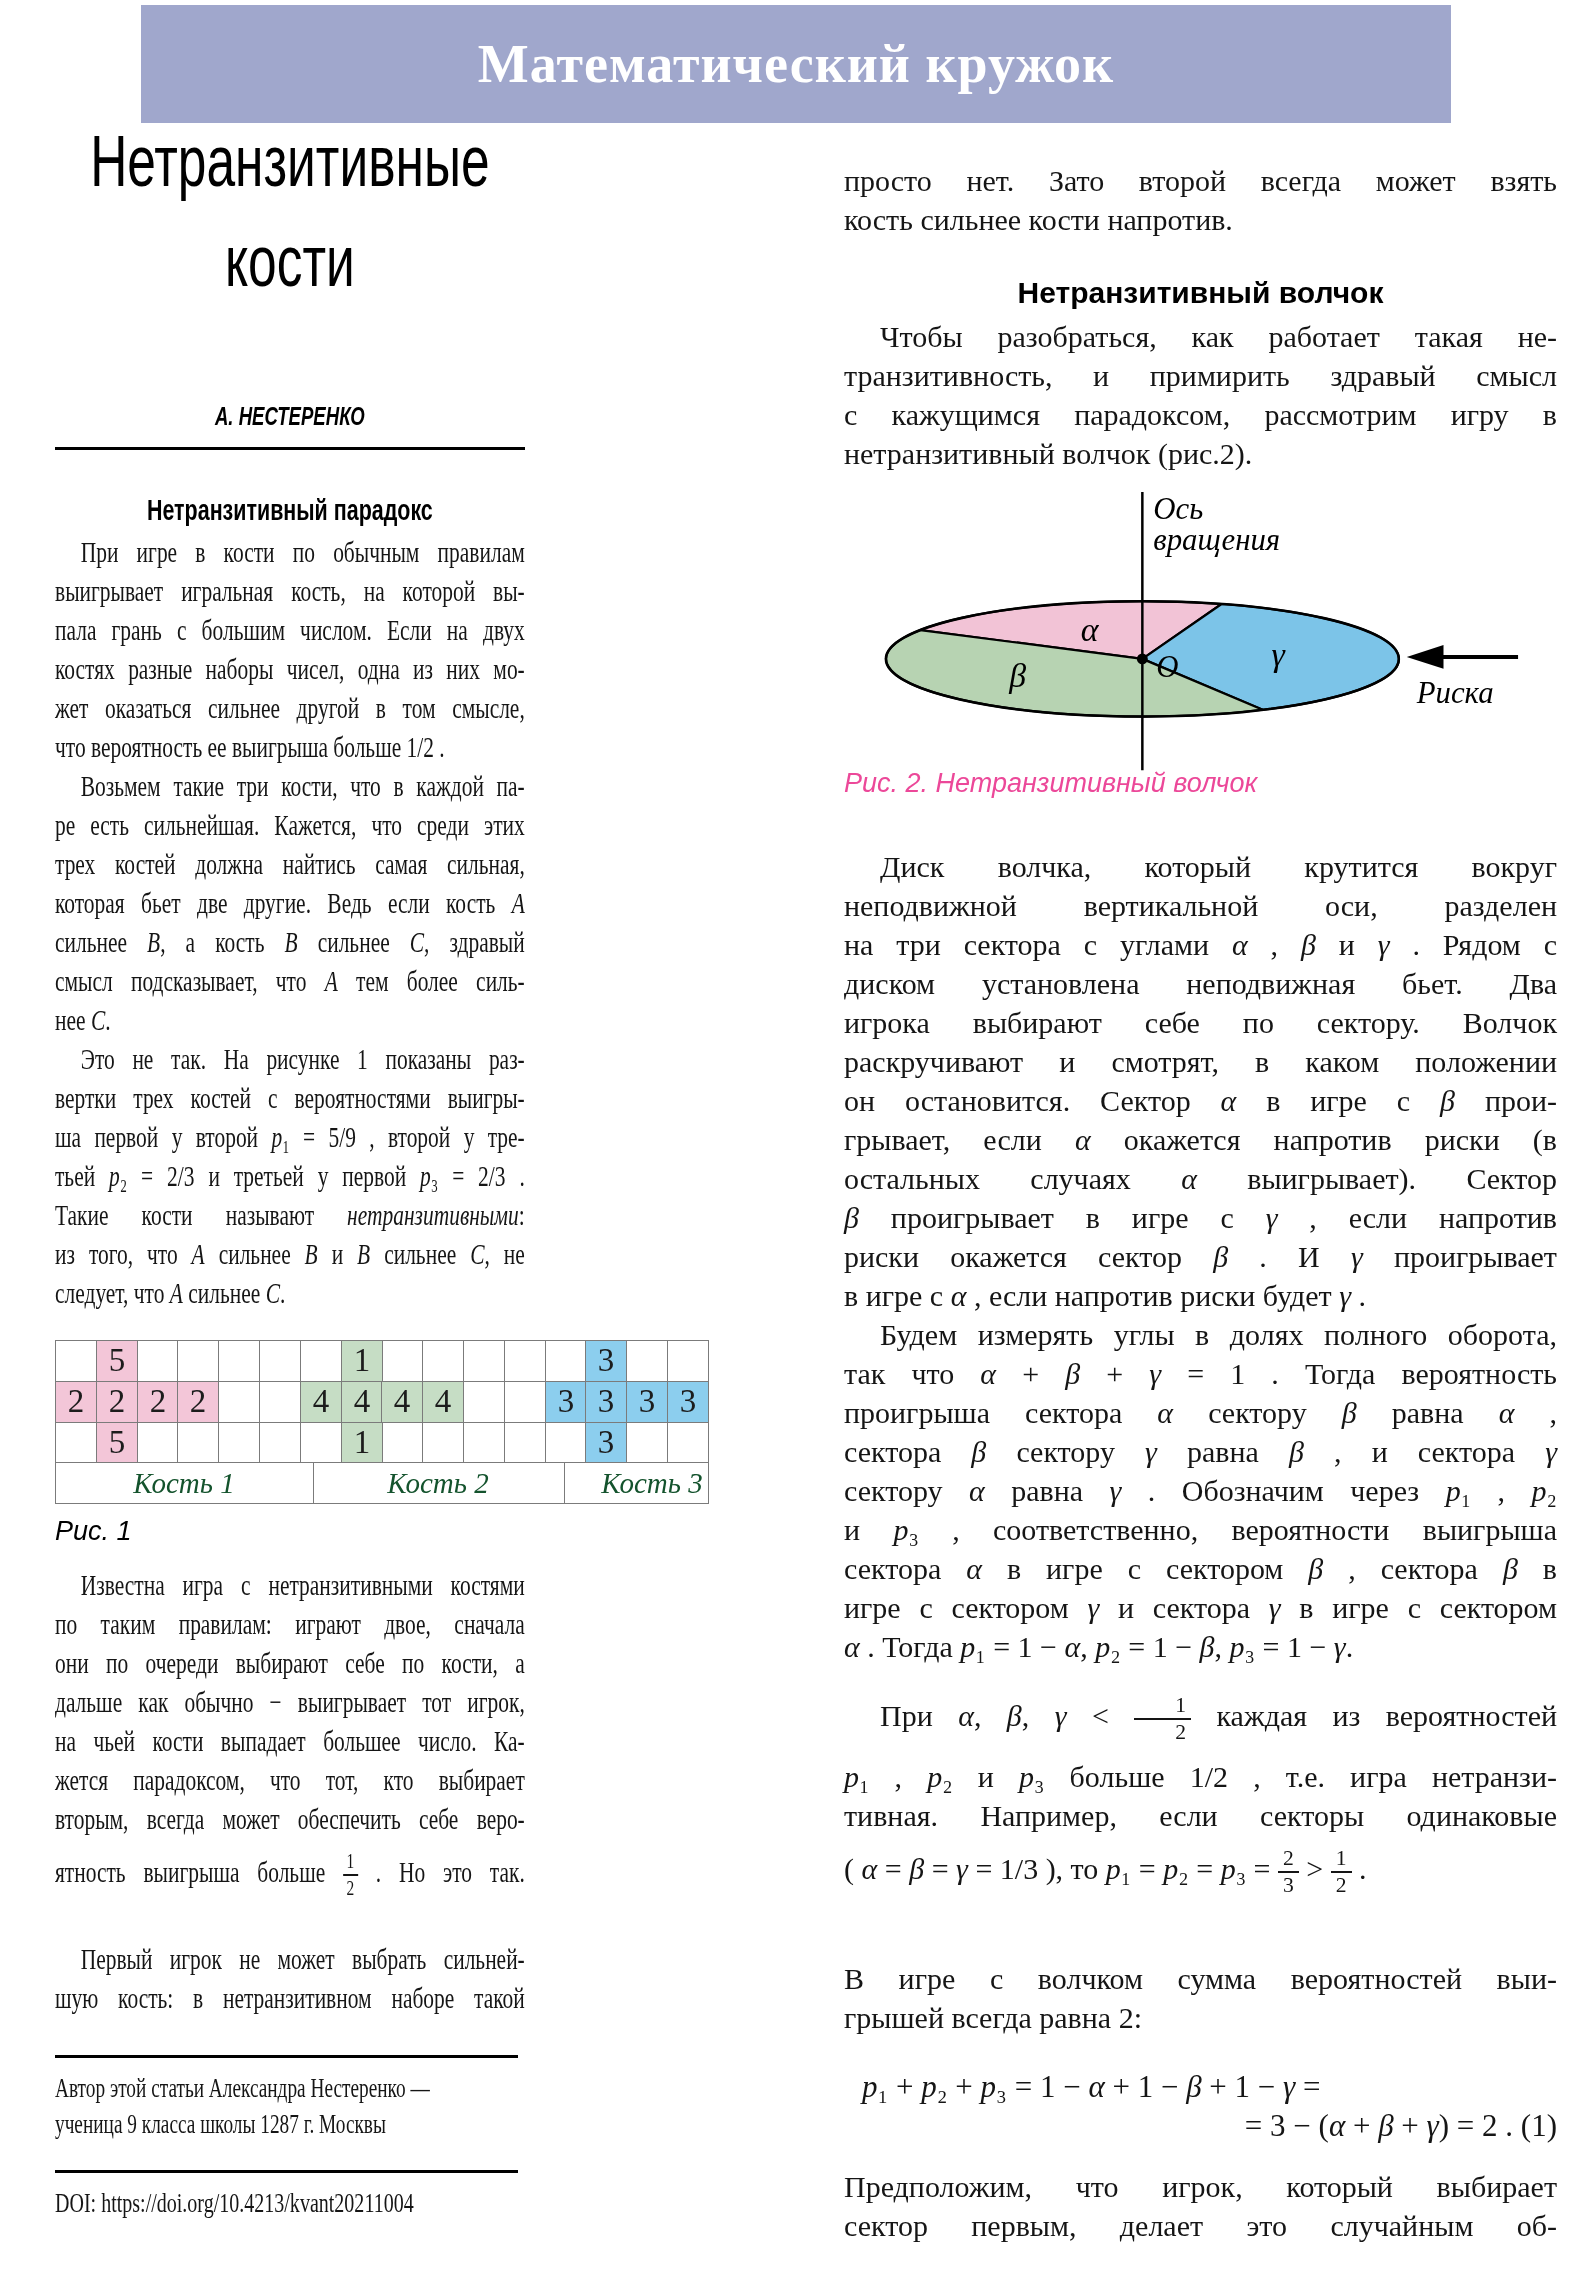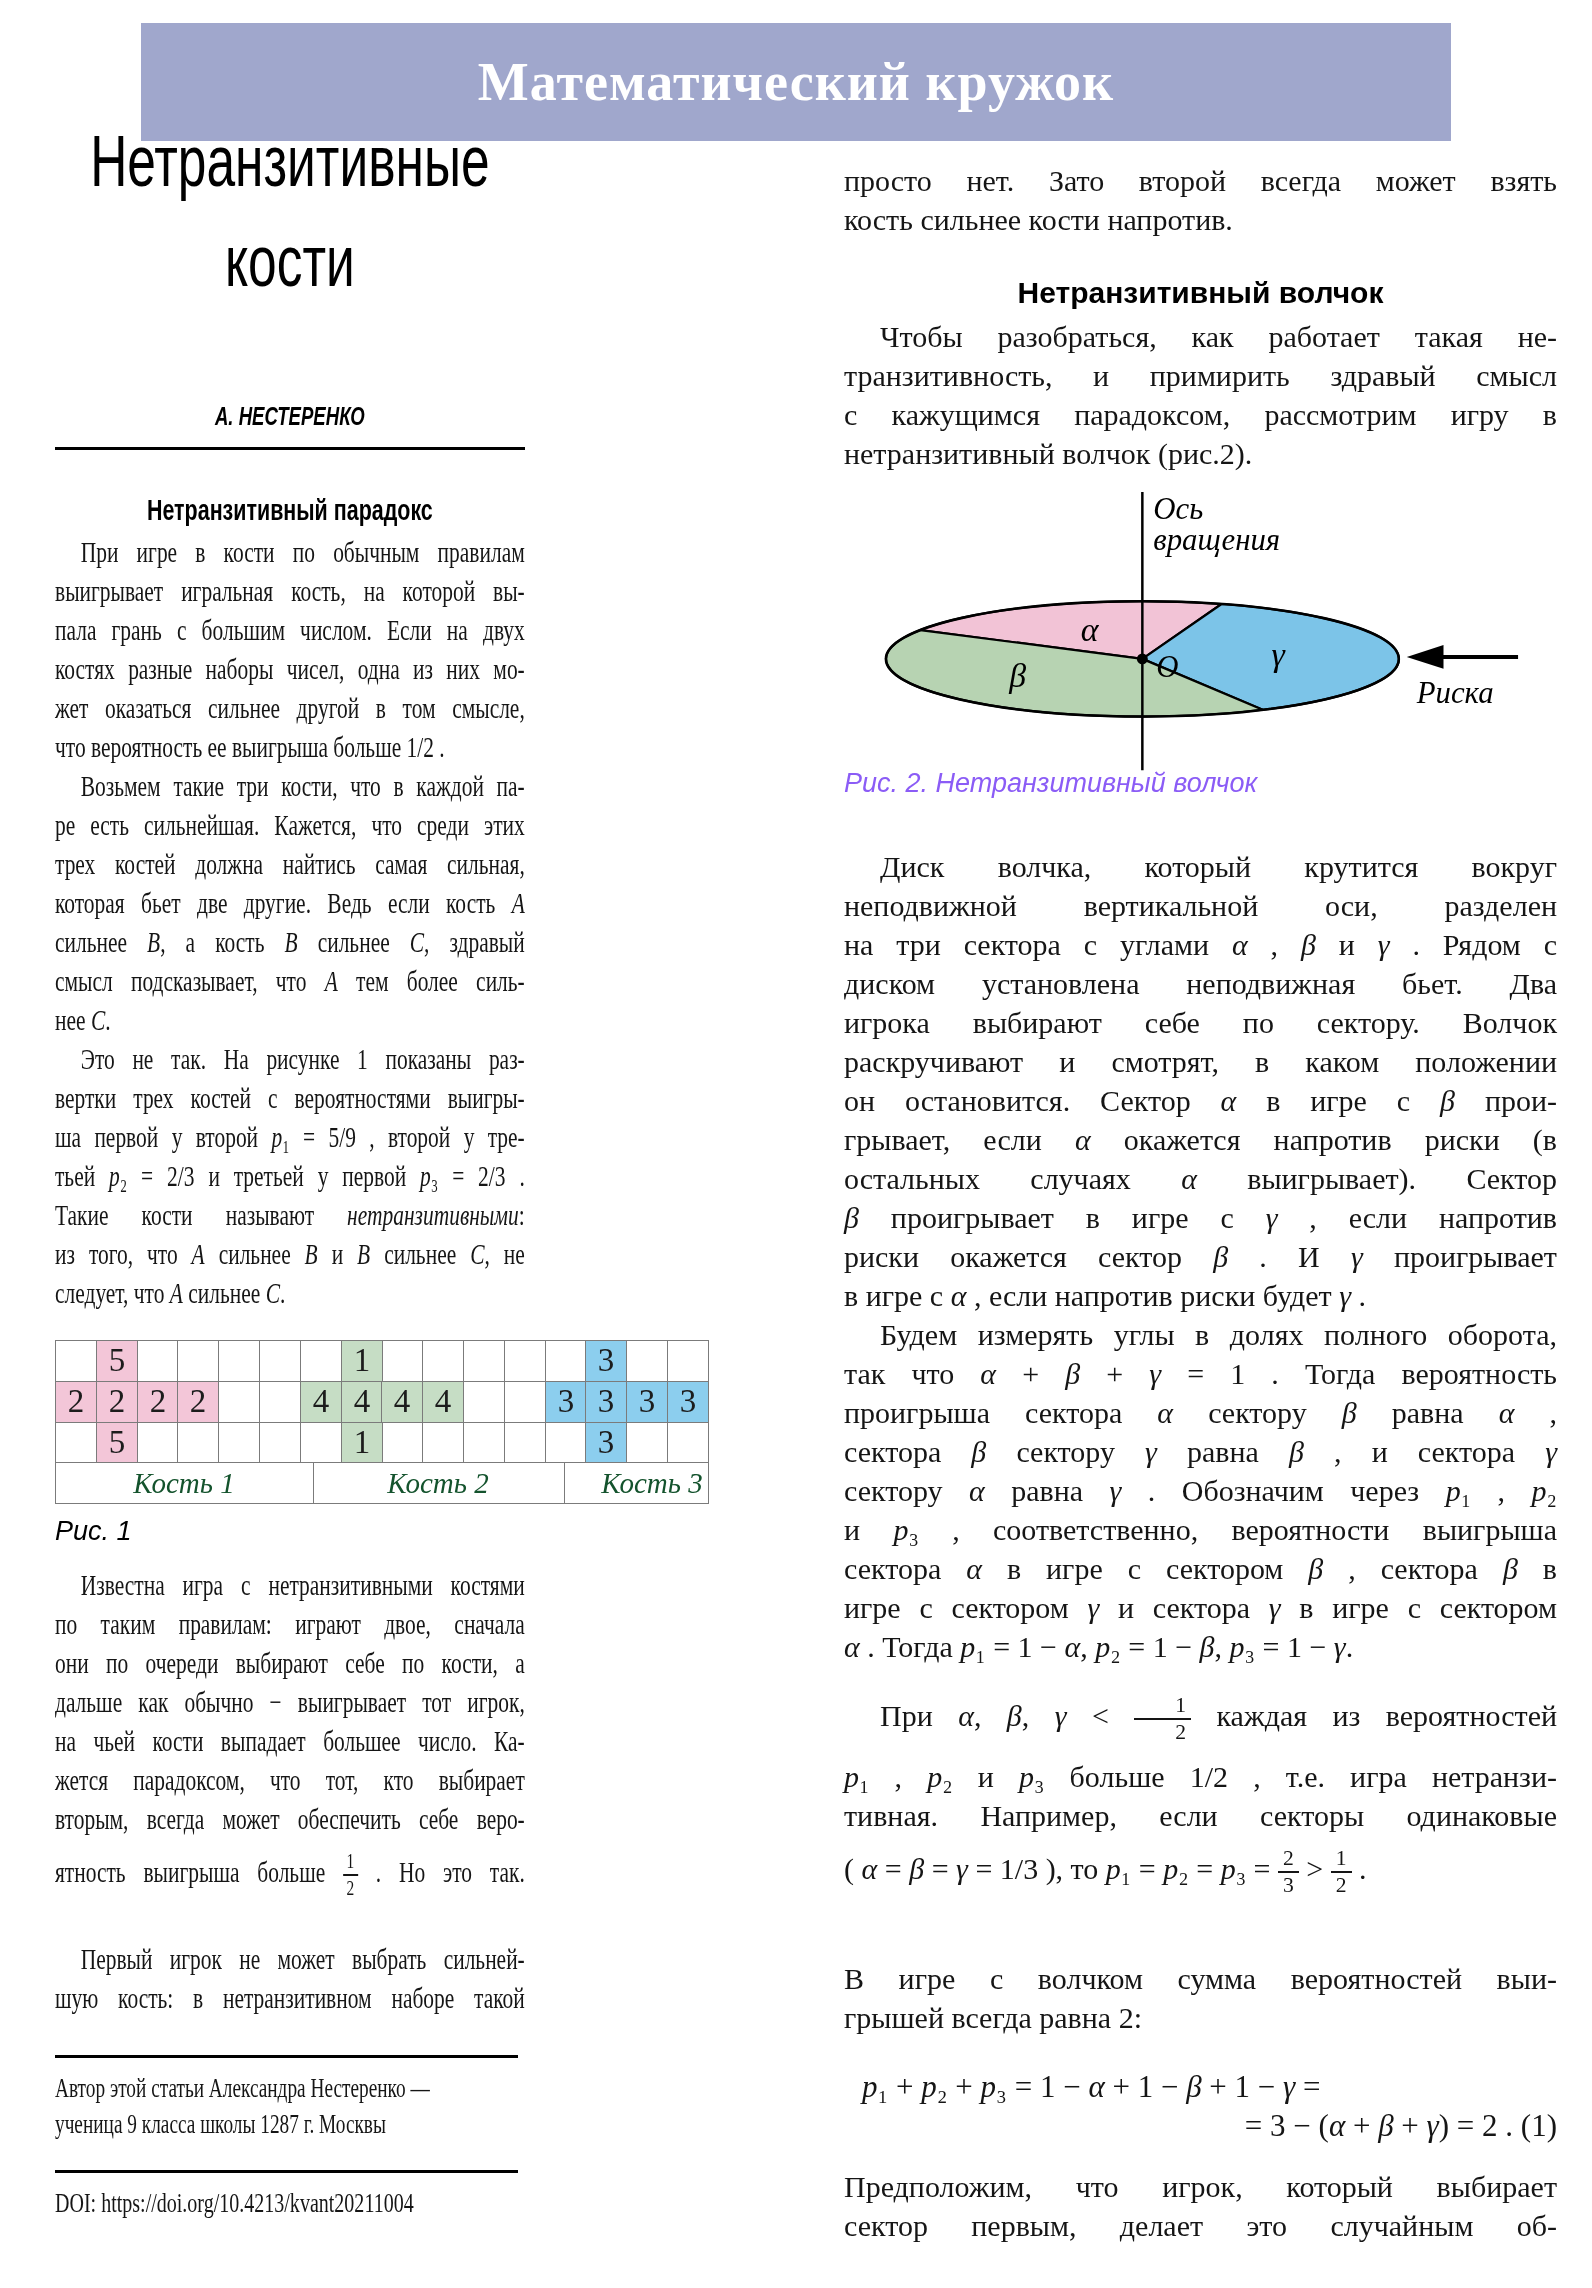--- a/index.html
+++ b/index.html
@@ -71,33 +71,33 @@
   #fig1-caption{
     margin-top:10px;font-family:"Liberation Sans","DejaVu Sans",sans-serif;
     font-style:italic;font-size:27px;line-height:32px;color:#000;
   }
   
   #fig2{position:relative;margin-top:2px;width:713px;height:328px;}
   #fig2 svg{position:absolute;left:0;top:0;}
   #fig2-caption{
     position:absolute;left:0;top:293px;
     font-family:"Liberation Sans","DejaVu Sans",sans-serif;
-    font-style:italic;font-size:27px;line-height:30px;color:#8b5cf6;white-space:nowrap;
+    font-style:italic;font-size:27px;line-height:30px;color:#ec4899;white-space:nowrap;
   }
   .svgtext{font-family:"Liberation Serif","DejaVu Serif",serif;font-style:italic;fill:#000;}
   
   #rule-f1{margin-top:38px;width:463px;}
   #rule-f2{margin-top:28px;width:463px;}
   .footnote{margin-top:12px;font-size:27px;line-height:36px;}
   .doi{margin-top:14px;font-size:28px;line-height:32px;}
 </style>
 </head>
 <body>
 
-<div id="banner" style="background: rgb(160, 167, 204); margin-top: 18px;">
+<div id="banner" style="background: rgb(160, 167, 204);">
   <div class="bt">Математический кружок</div>
 </div>
 
 <div id="left-col">
   <div class="cond title">
     <div>Нетранзитивные</div>
     <div>кости</div>
   </div>
   <div class="cond author">А. НЕСТЕРЕНКО</div>
   <div class="rule" id="rule-author"></div>

